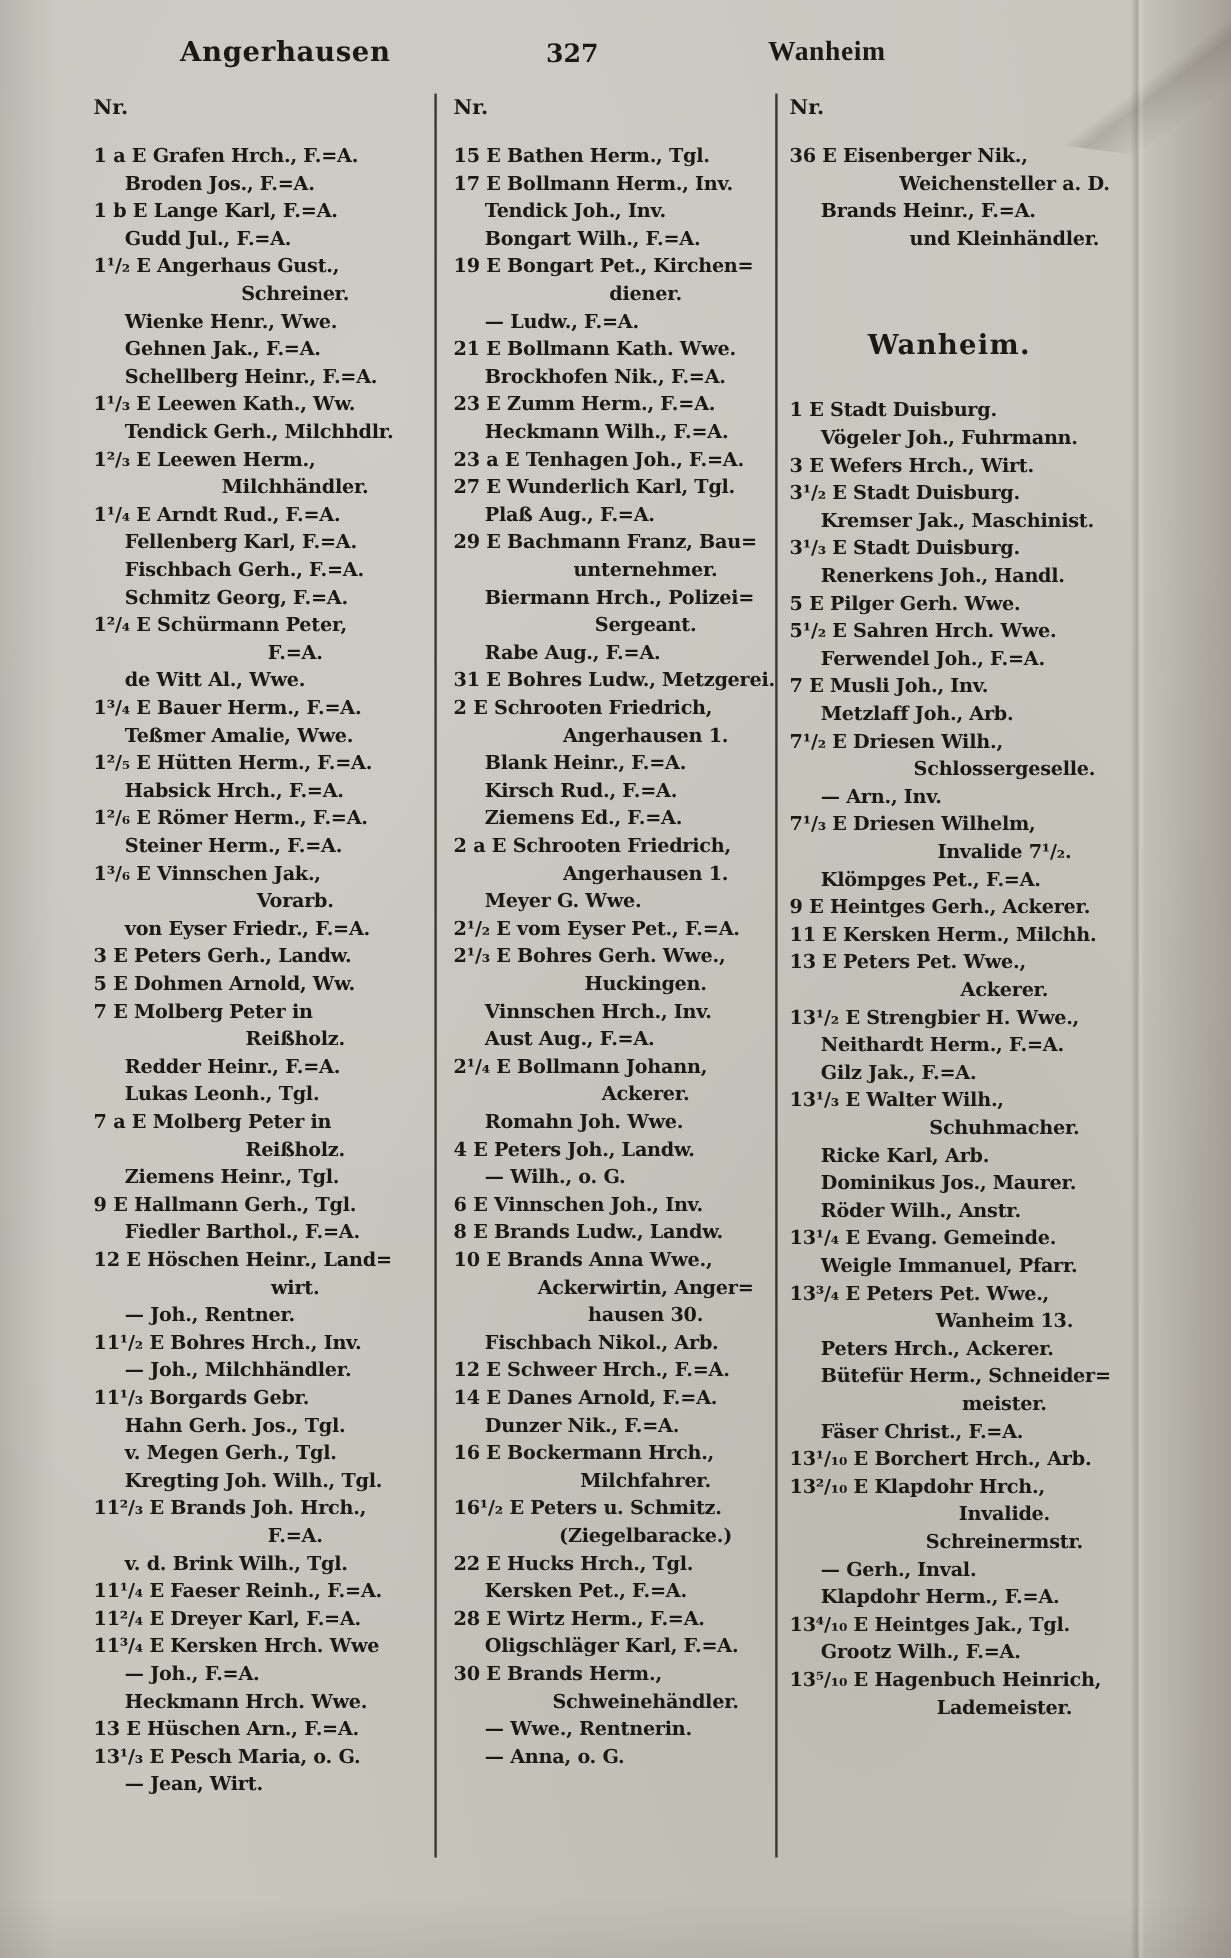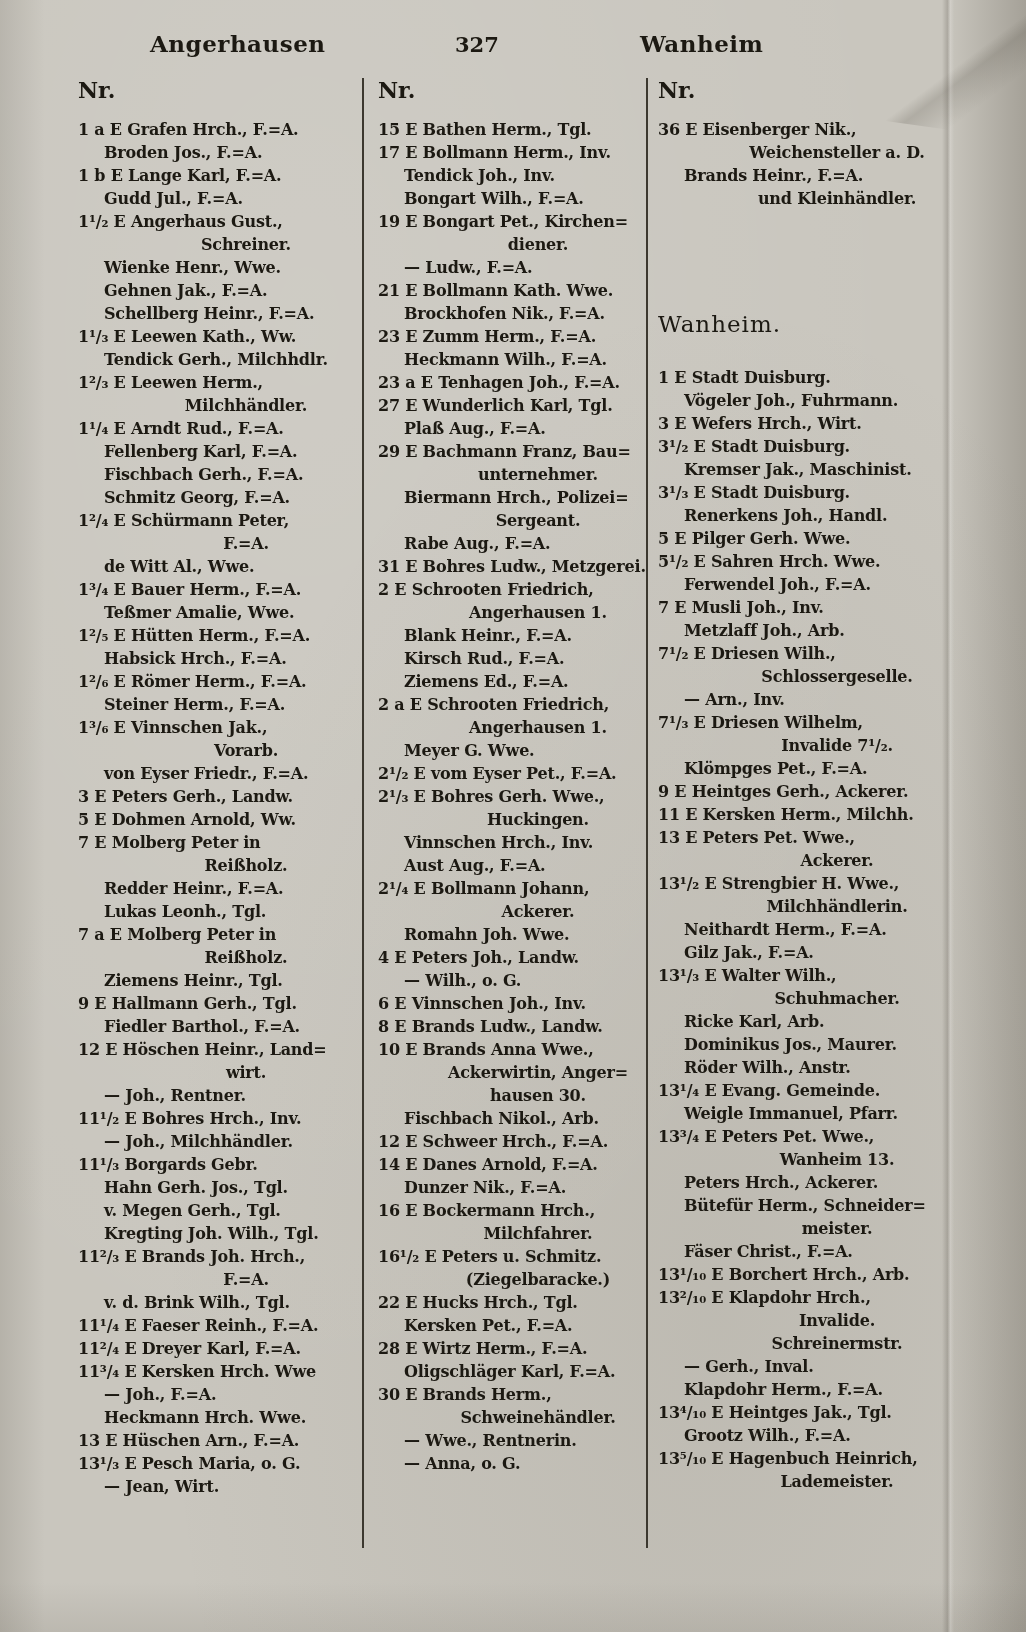--- a/index.html
+++ b/index.html
@@ -29,51 +29,51 @@
   }
   .page-header{
     position:absolute;top:30px;left:0;width:1026px;height:34px;
   }
   .running-title{
     position:absolute;
     font-weight:700;font-size:23px;letter-spacing:0.5px;
     text-align:left;
   }
   .running-title.left{left:150px;width:240px;}
-  .running-title.right{left:640px;width:170px;}
+  .running-title.right{left:640px;width:170px;font-family:Liberation Serif, serif;}
   .page-number{
     position:absolute;left:455px;width:110px;
     font-weight:700;font-size:21px;top:2px;
   }
   .columns{
     position:absolute;top:78px;left:78px;
     display:flex;align-items:stretch;
   }
   .col{box-sizing:border-box;}
   .col-1{width:284px;}
   .col-2{width:282px;padding-left:14px;}
   .col-3{width:316px;padding-left:10px;}
   .divider{
     width:2px;background:#3c382f;min-height:1470px;
   }
   .col-label{
-    font-weight:700;font-size:22px;line-height:24px;margin-bottom:16px;
+    font-weight:700;font-size:17px;line-height:24px;margin-bottom:16px;
   }
   .line{
     font-weight:700;font-size:16px;line-height:23px;
     letter-spacing:-0.2px;white-space:nowrap;overflow:hidden;
   }
   .i0{padding-left:0;}
   .i1{padding-left:26px;}
   .i2{padding-left:52px;text-align:center;}
   .gap{height:58px;}
   .gap-small{height:22px;}
   .section-heading{
-    font-weight:400;font-size:23px;line-height:40px;
-    letter-spacing:1px;padding-right:40px;margin-top:36px;
+    font-weight:700;font-size:23px;line-height:40px;
+    text-align:center;letter-spacing:1px;padding-right:40px;
   }
 </style>
 </head>
 <body>
 
 <div class="fold-top-right"></div>
 <div class="crease-vertical"></div>
 
 <div class="page-header">
   <span class="running-title left">Angerhausen</span>
@@ -239,21 +239,20 @@
         <div class="line i2">Schlossergeselle.</div>
         <div class="line i1">— Arn., Inv.</div>
         <div class="line i0">7¹/₃ E Driesen Wilhelm,</div>
         <div class="line i2">Invalide 7¹/₂.</div>
         <div class="line i1">Klömpges Pet., F.=A.</div>
         <div class="line i0">9 E Heintges Gerh., Ackerer.</div>
         <div class="line i0">11 E Kersken Herm., Milchh.</div>
         <div class="line i0">13 E Peters Pet. Wwe.,</div>
         <div class="line i2">Ackerer.</div>
         <div class="line i0">13¹/₂ E Strengbier H. Wwe.,</div>
-        <div class="line i2">Milchhändlerin.</div>
         <div class="line i1">Neithardt Herm., F.=A.</div>
         <div class="line i1">Gilz Jak., F.=A.</div>
         <div class="line i0">13¹/₃ E Walter Wilh.,</div>
         <div class="line i2">Schuhmacher.</div>
         <div class="line i1">Ricke Karl, Arb.</div>
         <div class="line i1">Dominikus Jos., Maurer.</div>
         <div class="line i1">Röder Wilh., Anstr.</div>
         <div class="line i0">13¹/₄ E Evang. Gemeinde.</div>
         <div class="line i1">Weigle Immanuel, Pfarr.</div>
         <div class="line i0">13³/₄ E Peters Pet. Wwe.,</div>

